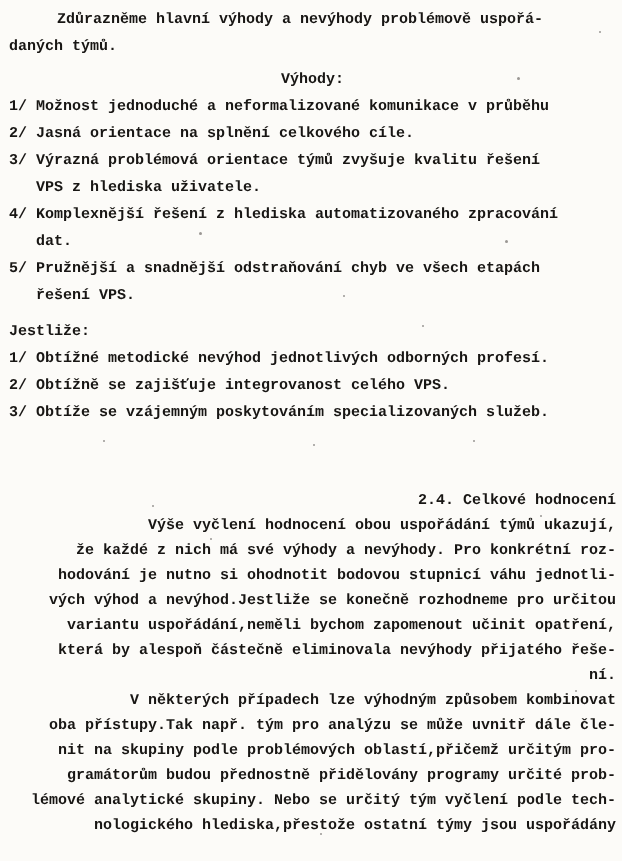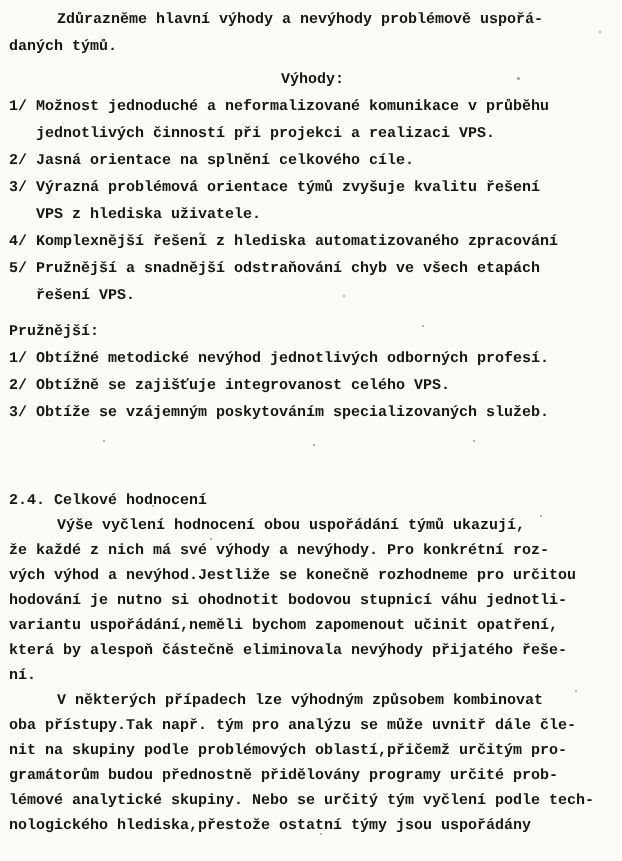--- a/index.html
+++ b/index.html
@@ -44,20 +44,21 @@
     flex: 1;
   }
   .cont {
     padding-left: 27px;
   }
   .h-adv    { margin-top: 6px; text-align: center; }
   .h-disadv { margin-top: 9px; }
   .h-sect   { margin-top: 62px; }
   .bottom .line {
     line-height: 25px;
+    text-align: right;
   }
   
   .speck {
     position: absolute;
     background: #4a4642;
     border-radius: 50%;
     opacity: 0.55;
   }
   .s1  { left: 517px; top: 77px;  width: 3px; height: 3px; }
   .s2  { left: 599px; top: 31px;  width: 2px; height: 2px; }
@@ -81,59 +82,59 @@
 <div class="page">
 
   <div class="line ind">Zdůrazněme hlavní výhody a nevýhody problémově uspořá-</div>
   <div class="line">daných týmů.</div>
 
   <div class="line h-adv">Výhody:</div>
 
   <div class="line item">
     <span class="marker">1/</span><span class="itemtext">Možnost jednoduché a neformalizované komunikace v průběhu</span>
   </div>
-  <div class="line cont">jednotlivých činností při projekci a realizaci VPS.</div>
 
   <div class="line item">
     <span class="marker">2/</span><span class="itemtext">Jasná orientace na splnění celkového cíle.</span>
   </div>
 
   <div class="line item">
     <span class="marker">3/</span><span class="itemtext">Výrazná problémová orientace týmů zvyšuje kvalitu řešení</span>
   </div>
   <div class="line cont">VPS z hlediska uživatele.</div>
 
   <div class="line item">
     <span class="marker">4/</span><span class="itemtext">Komplexnější řešení z hlediska automatizovaného zpracování</span>
   </div>
+  <div class="line cont">dat.</div>
 
   <div class="line item">
     <span class="marker">5/</span><span class="itemtext">Pružnější a snadnější odstraňování chyb ve všech etapách</span>
   </div>
   <div class="line cont">řešení VPS.</div>
 
-  <div class="line h-disadv">Pružnější:</div>
+  <div class="line h-disadv">Jestliže:</div>
 
   <div class="line item">
     <span class="marker">1/</span><span class="itemtext">Obtížné metodické nevýhod jednotlivých odborných profesí.</span>
   </div>
   <div class="line item">
     <span class="marker">2/</span><span class="itemtext">Obtížně se zajišťuje integrovanost celého VPS.</span>
   </div>
   <div class="line item">
     <span class="marker">3/</span><span class="itemtext">Obtíže se vzájemným poskytováním specializovaných služeb.</span>
   </div>
 
   <div class="bottom">
     <div class="line h-sect">2.4. Celkové hodnocení</div>
 
     <div class="line ind">Výše vyčlení hodnocení obou uspořádání týmů ukazují,</div>
     <div class="line">že každé z nich má své výhody a nevýhody. Pro konkrétní roz-</div>
+    <div class="line">hodování je nutno si ohodnotit bodovou stupnicí váhu jednotli-</div>
     <div class="line">vých výhod a nevýhod.Jestliže se konečně rozhodneme pro určitou</div>
-    <div class="line">hodování je nutno si ohodnotit bodovou stupnicí váhu jednotli-</div>
     <div class="line">variantu uspořádání,neměli bychom zapomenout učinit opatření,</div>
     <div class="line">která by alespoň částečně eliminovala nevýhody přijatého řeše-</div>
     <div class="line">ní.</div>
 
     <div class="line ind">V některých případech lze výhodným způsobem kombinovat</div>
     <div class="line">oba přístupy.Tak např. tým pro analýzu se může uvnitř dále čle-</div>
     <div class="line">nit na skupiny podle problémových oblastí,přičemž určitým pro-</div>
     <div class="line">gramátorům budou přednostně přidělovány programy určité prob-</div>
     <div class="line">lémové analytické skupiny. Nebo se určitý tým vyčlení podle tech-</div>
     <div class="line">nologického hlediska,přestože ostatní týmy jsou uspořádány</div>

